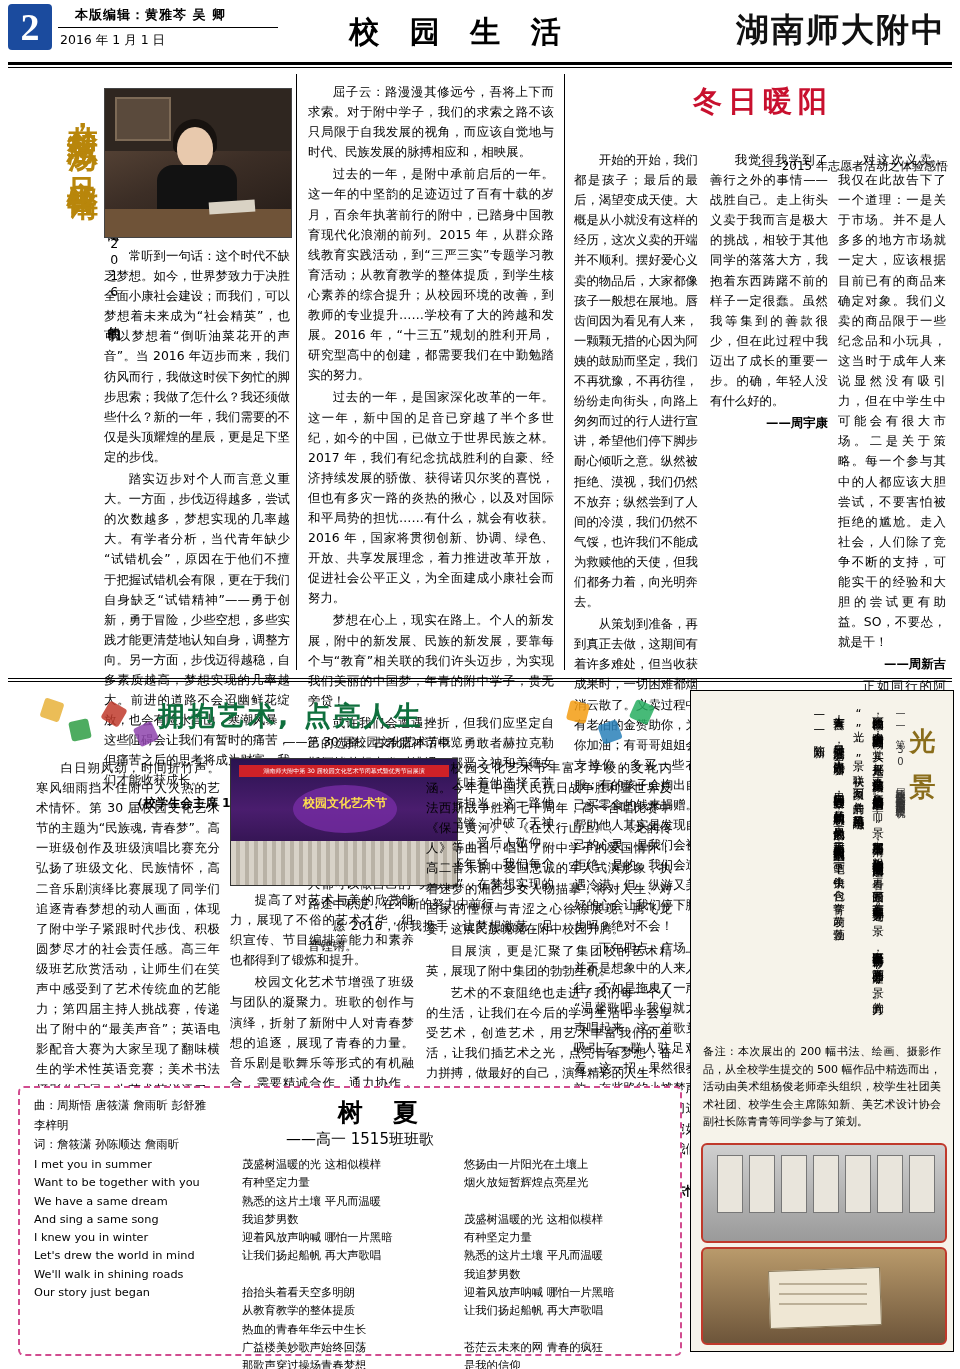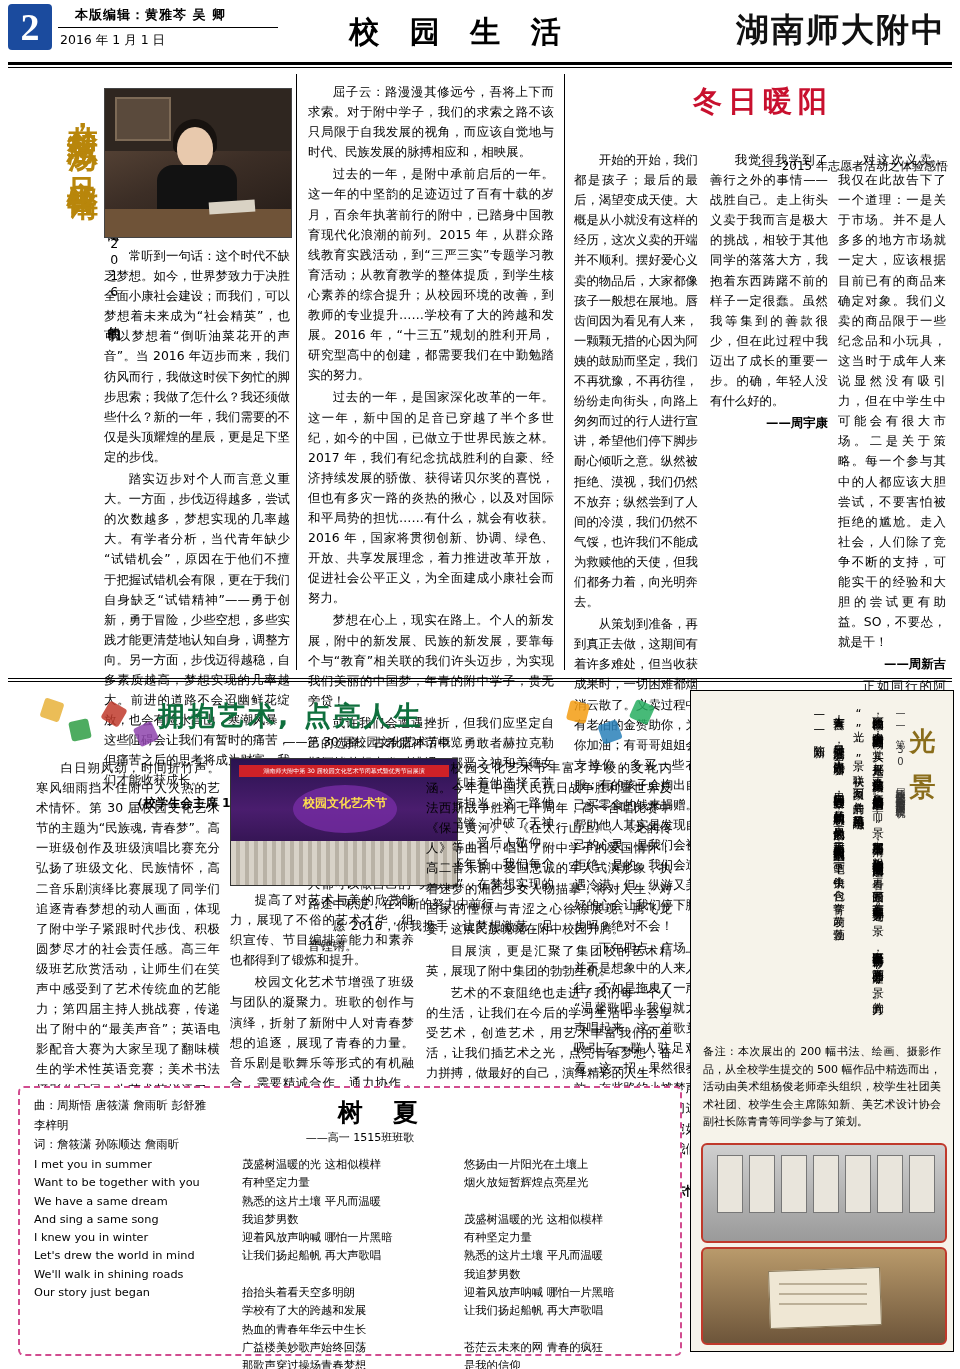--- a/index.html
+++ b/index.html
@@ -156,21 +156,21 @@
   .lyricbox{
     position:absolute;left:18px;top:1086px;width:660px;height:266px;
     border:2px dashed #d14b8f;border-radius:6px;background:#fff;
   }
   .lyric-title{
     position:absolute;left:260px;top:8px;width:150px;text-align:right;
     font-size:25px;font-weight:bold;letter-spacing:12px;
     font-family:"Liberation Serif",serif;
   }
   .lyric-sub{
-    position:absolute;left:260px;top:42px;width:160px;text-align:center;font-size:11px;
+    position:absolute;left:260px;top:42px;width:160px;text-align:center;font-size:15px;
   }
   .credits{position:absolute;left:14px;top:8px;font-size:11.5px;line-height:1.7;}
   .lyr-col{position:absolute;font-size:11.3px;line-height:1.62;}
 </style>
 </head>
 <body>
 
 <div class="page">
 
   <div class="masthead">
@@ -330,21 +330,21 @@
 
     <div class="lyr-col" style="left:222px;top:68px;width:214px;">
       <div>茂盛树温暖的光  这相似模样</div>
       <div>有种坚定力量</div>
       <div>熟悉的这片土壤  平凡而温暖</div>
       <div>我追梦男数</div>
       <div>迎着风放声呐喊  哪怕一片黑暗</div>
       <div>让我们扬起船帆  再大声歌唱</div>
       <div>&nbsp;</div>
       <div>抬抬头着看天空多明朗</div>
-      <div>学校有了大的跨越和发展</div>
+      <div>从教育教学的整体提质</div>
       <div>热血的青春年华云中生长</div>
       <div>广益楼美妙歌声始终回荡</div>
       <div>那歌声穿过操场青春梦想</div>
     </div>
 
     <div class="lyr-col" style="left:444px;top:68px;width:208px;">
       <div>悠扬由一片阳光在土壤上</div>
       <div>烟火放短暂辉煌点亮星光</div>
       <div>&nbsp;</div>
       <div>茂盛树温暖的光  这相似模样</div>

